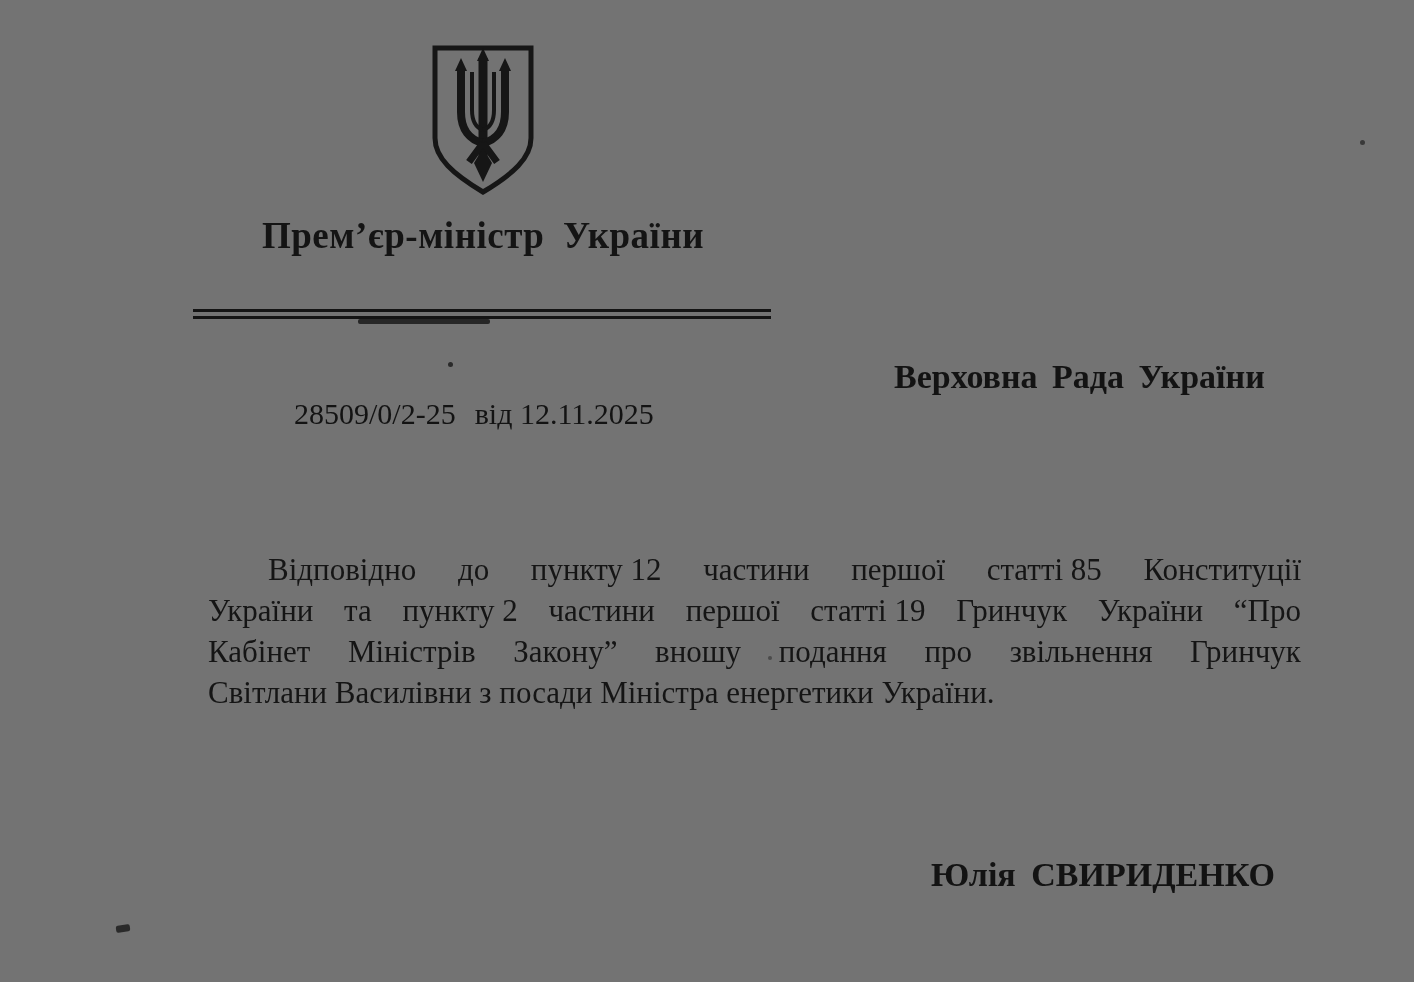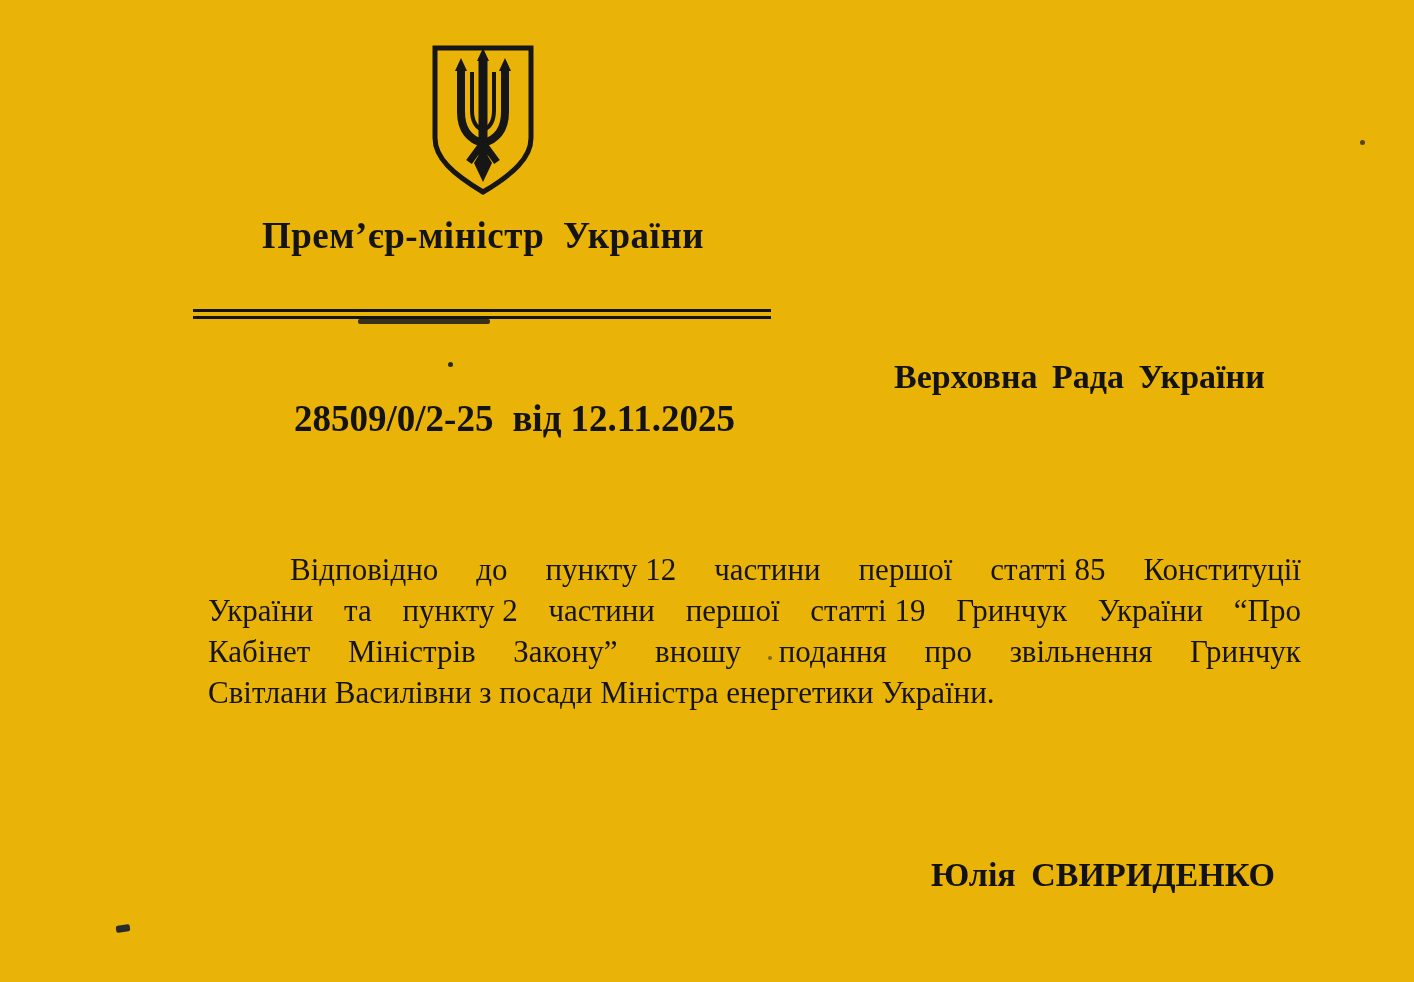--- a/index.html
+++ b/index.html
@@ -68,42 +68,42 @@
     left: 894px; top: 358px;
     font-size: 34px;
     font-weight: bold;
     word-spacing: 6px;
     color: #131313;
     white-space: nowrap;
   }
   .reference {
     position: absolute;
     left: 294px; top: 397px;
-    font-size: 37px;
-    font-weight: bold;
+    font-size: 30px;
+    font-weight: normal;
     color: #131313;
     white-space: nowrap;
   }
   .reference .ref-date { margin-left: 19px; }
 
   
   .body-par {
     position: absolute;
     left: 208px; top: 552px;
     width: 1093px;
     font-size: 31px;
     color: #151515;
   }
   .jline {
     display: flex;
     justify-content: space-between;
     align-items: baseline;
     height: 41px;
   }
-  .jline.indented > span:first-child { margin-left: 82px; }
+  .jline.indented > span:first-child { margin-left: 60px; }
   .lastline { height: 41px; }
 
   
   .signature {
     position: absolute;
     left: 931px; top: 856px;
     font-size: 34px;
     font-weight: bold;
     word-spacing: 7px;
     color: #131313;
@@ -113,21 +113,21 @@
   
   .artifact { position: absolute; background: #2a2a2a; border-radius: 50%; }
   .a-dot-ref     { left: 448px;  top: 362px; width: 5px;  height: 5px; }
   .a-dot-topright{ left: 1360px; top: 140px; width: 5px;  height: 5px; opacity:.8; }
   .a-dot-body    { left: 768px;  top: 656px; width: 4px;  height: 4px; opacity:.55; }
   .a-mark-bottom { left: 116px;  top: 925px; width: 14px; height: 7px; border-radius: 2px; transform: rotate(-8deg); }
 </style>
 </head>
 <body>
 
-<div class="page" style="background: #eab308; color: rgb(19, 19, 19);">
+<div class="page" style="background: #737373; color: rgb(19, 19, 19);">
 
   <div class="header-block">
     <svg class="emblem" viewBox="0 0 112 152" aria-hidden="true">
       <path d="M8 4 H104 V94 C104 114 86 130 56 148 C26 130 8 114 8 94 Z" fill="none" stroke="currentColor" stroke-width="5"></path>
       <g stroke="currentColor" fill="none">
         <path d="M56 14 V112" stroke-width="9"></path>
         <path d="M34 24 V68 C34 86 43 96 56 99" stroke-width="8"></path>
         <path d="M78 24 V68 C78 86 69 96 56 99" stroke-width="8"></path>
         <path d="M45 28 V66 C45 78 50 84 56 86" stroke-width="4"></path>
         <path d="M67 28 V66 C67 78 62 84 56 86" stroke-width="4"></path>

